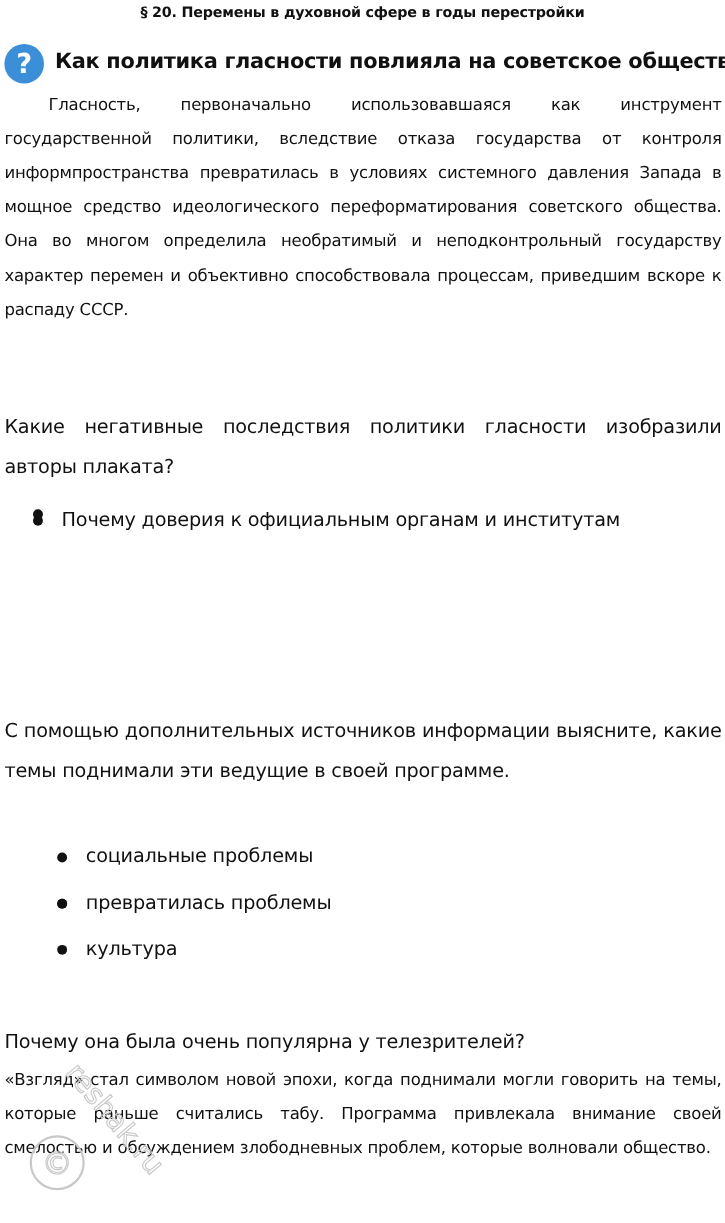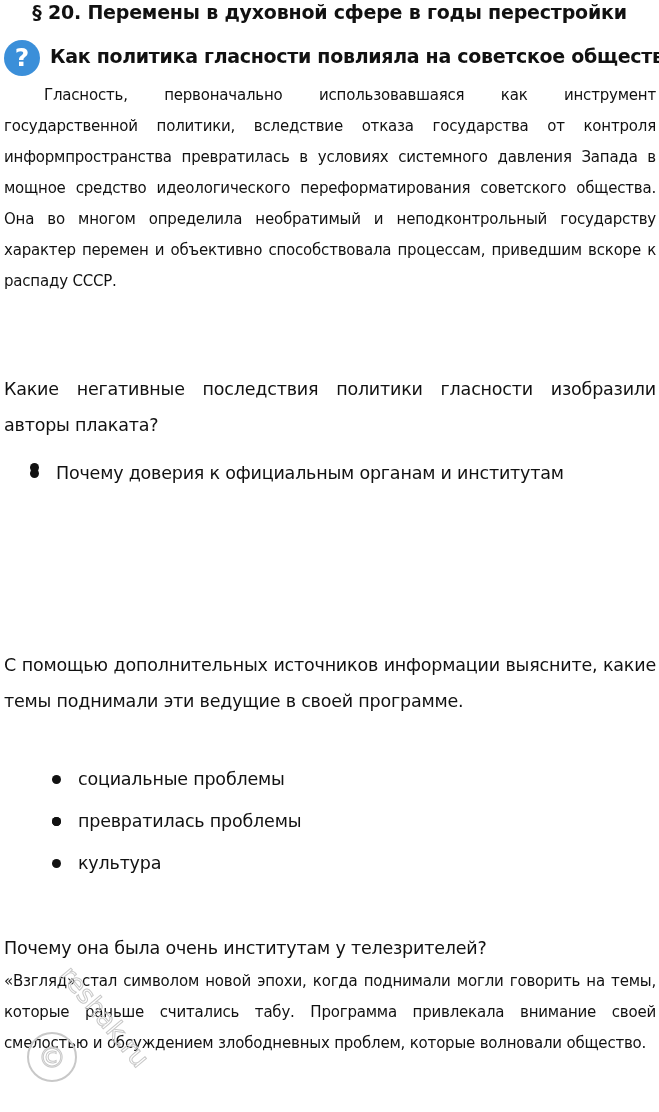--- a/index.html
+++ b/index.html
@@ -3,21 +3,21 @@
   <meta charset="utf-8">
   <style>
     html, body { margin: 0; padding: 0; background: #ffffff; }
     body {
       width: 659px; height: 1112px; overflow: hidden; position: relative;
       font-family: "DejaVu Sans", sans-serif; color: #111111;
     }
     .page { position: absolute; left: 0; top: 0; width: 659px; }
     .title {
       position: absolute; left: 0; top: 0; width: 659px; text-align: center;
-      font-weight: bold; font-size: 19px; line-height: 24px; top: 0px;
+      font-weight: bold; font-size: 13px; line-height: 24px; top: 0px;
       letter-spacing: -0.2px;
     }
     .q-row { position: absolute; left: 4px; top: 38px; width: 655px; height: 36px; }
     .q-icon {
       position: absolute; left: 0; top: 2px; width: 36px; height: 36px; border-radius: 50%;
       background: #3b8fd9; color: #fff; font-weight: bold; font-size: 25px;
       text-align: center; line-height: 36px;
     }
     .q-text {
       position: absolute; left: 46px; top: 4px; font-weight: bold; font-size: 19px;
@@ -71,21 +71,21 @@
 
   <div class="heading" style="top:647px;">С помощью дополнительных источников информации выясните, какие темы поднимали эти ведущие в своей программе.</div>
 
   <ul class="blist wide" style="top:761px;padding-left:22px;">
     <li><span class="dot"></span><span>социальные проблемы</span></li>
     <li><span class="dot"></span></li>
     <li><span class="dot"></span><span>превратилась проблемы</span></li>
     <li><span class="dot"></span><span>культура</span></li>
   </ul>
 
-  <div class="heading" style="top:930px;">Почему она была очень институтам у телезрителей?</div>
+  <div class="heading" style="top:930px;">Почему она была очень популярна у телезрителей?</div>
 
   <div class="para" style="top:966px;">«Взгляд» стал символом новой эпохи, когда поднимали могли говорить на темы, которые раньше считались табу. Программа привлекала внимание своей смелостью и обсуждением злободневных проблем, которые волновали общество.</div>
 
   <svg class="watermark" viewBox="0 0 140 140">
     <circle cx="42" cy="92" r="24" fill="none" stroke="#c8c8c8" stroke-width="2"></circle>
     <text x="42" y="102" text-anchor="middle" font-size="28" fill="none" stroke="#c8c8c8" stroke-width="1" font-family="DejaVu Sans, sans-serif">©</text>
     <text x="30" y="30" font-size="26" fill="none" stroke="#c8c8c8" stroke-width="1" font-family="DejaVu Sans, sans-serif" transform="rotate(50 60 40)">reshak.ru</text>
   </svg>
 
 </div>

